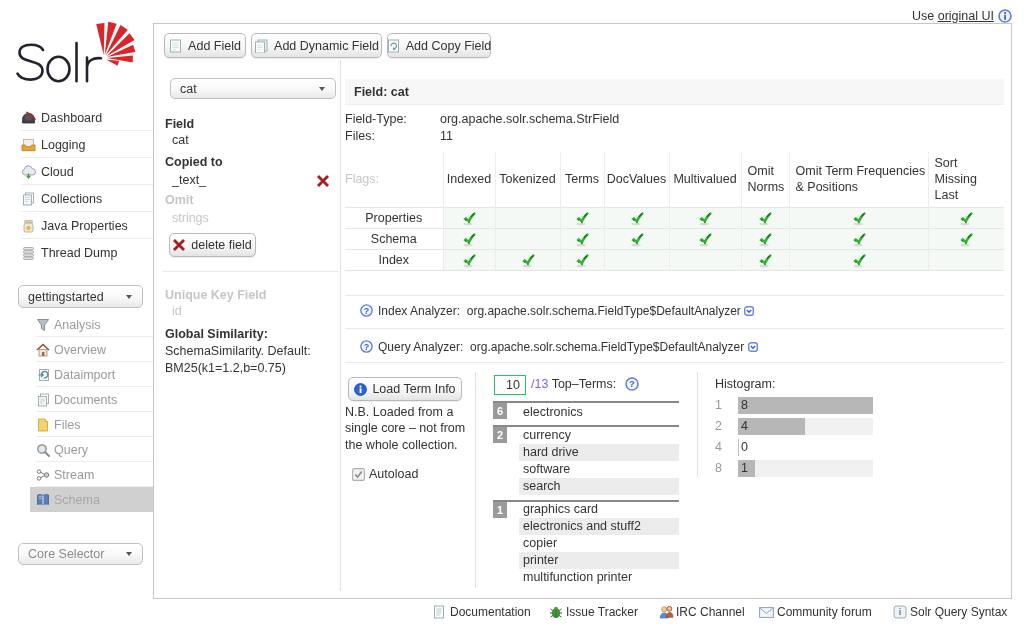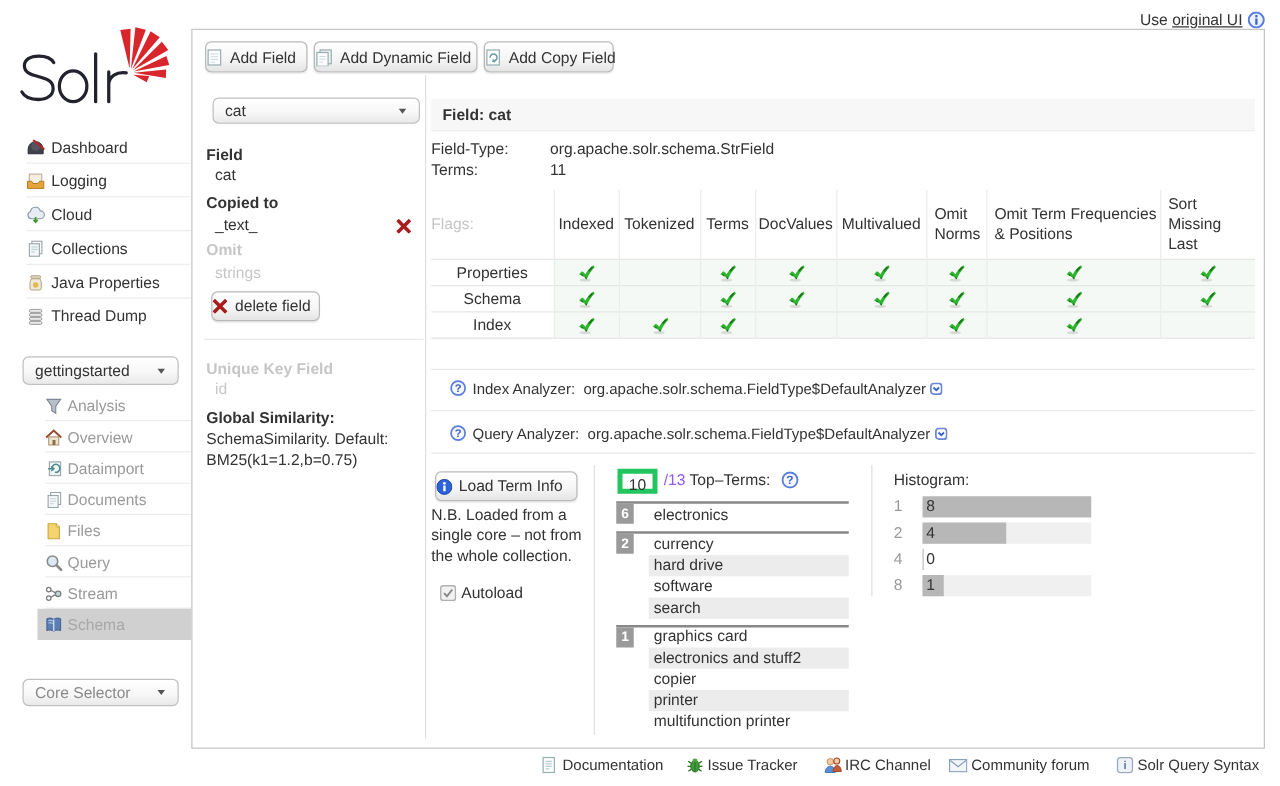--- a/index.html
+++ b/index.html
@@ -4,21 +4,21 @@
 <style>
 * { margin:0; padding:0; box-sizing:border-box; }
 html,body { width:1024px; height:629px; background:#fff; font-family:"Liberation Sans", sans-serif; color:#333; overflow:hidden; }
 .abs { position:absolute; }
 .t { font-size:12.5px; line-height:17px; white-space:nowrap; }
 .b { font-weight:bold; }
 .gray { color:#c6c6c6; }
 .btn {
   position:absolute; border:1px solid #b9b9b9; border-radius:5px;
   background:linear-gradient(to bottom,#ffffff 0%,#f5f5f5 60%,#e4e4e4 100%);
-  font-size:12.5px; color:#333; display:flex; align-items:center; 
+  font-size:12.5px; color:#333; display:flex; align-items:center; justify-content:center;
   box-shadow:0 1px 1px rgba(0,0,0,0.08);
 }
 .btn svg { margin-right:6px; flex:none; }
 .btn span { white-space:nowrap; }
 .sel {
   position:absolute; border:1px solid #c0c0c0; border-radius:5px;
   background:linear-gradient(to bottom,#ffffff 0%,#f8f8f8 55%,#e9e9e9 100%);
   font-size:12.5px; color:#333; display:flex; align-items:center;
   padding-left:9px;
 }
@@ -242,21 +242,21 @@
 <div class="abs t gray" style="left:172px; top:303px;">id</div>
 <div class="abs t b" style="left:165px; top:326px;">Global Similarity:</div>
 <div class="abs t" style="left:165px; top:343px;">SchemaSimilarity. Default:</div>
 <div class="abs t" style="left:165px; top:360px;">BM25(k1=1.2,b=0.75)</div>
 
 <div class="abs" style="left:345px; top:79px; width:659px; height:26px; background:#f7f7f7; border-bottom:1px solid #eee;"></div>
 <div class="abs t b" style="left:354px; top:84px;">Field: cat</div>
 
 <div class="abs t" style="left:345px; top:111px;">Field-Type:</div>
 <div class="abs t" style="left:440px; top:111px;">org.apache.solr.schema.StrField</div>
-<div class="abs t" style="left:345px; top:128px;">Terms:</div>
+<div class="abs t" style="left:345px; top:128px;">Files:</div>
 <div class="abs t" style="left:440px; top:128px;">11</div>
 
 <style>
 #flags { position:absolute; left:345px; top:152px; width:659px; border-collapse:collapse; table-layout:fixed; font-size:12.5px; color:#333; }
 #flags th, #flags td { font-weight:normal; padding:0; border-left:1px solid #ececec; }
 #flags th:first-child, #flags td:first-child { border-left:none; }
 #flags thead th { height:55px; vertical-align:middle; line-height:16px; }
 #flags thead th.lft { text-align:left; padding-left:6px; }
 #flags tbody td { height:21px; border-top:1px solid #e6e6e6; background:#f5f9f5; text-align:center; vertical-align:middle; }
 #flags tbody td svg { display:block; margin:2px auto 0; }
@@ -472,21 +472,21 @@
 <div class="abs t" style="left:345px; top:404px; line-height:16.3px; white-space:normal; width:125px;">N.B. Loaded from a single core – not from the whole collection.</div>
 <svg class="abs" style="left:352px; top:468px;" width="13" height="13" viewBox="0 0 13 13">
   <rect x="0.6" y="0.6" width="11.8" height="11.8" rx="2" fill="linear-gradient(#fff,#e8e8e8)" fill-opacity="1" style="fill:#f2f2f2" stroke="#b0b0b0" stroke-width="1.1"></rect>
   <path d="M3.2,6.5 L5.6,9 L9.8,3.6" fill="none" stroke="#8a8a8a" stroke-width="1.6"></path>
 </svg>
 <div class="abs t" style="left:369px; top:466px;">Autoload</div>
 
 <div class="vline" style="left:475px; top:372px; height:216px;"></div>
 <div class="vline" style="left:697px; top:372px; height:105px;"></div>
 
-<div class="abs" style="left:494px; top:375px; width:32px; height:20px; border:4px solid #22c55e; font-size:12.5px; text-align:right; padding:2px 5px 0 0; color:#333;">10</div>
+<div class="abs" style="left:494px; top:375px; width:32px; height:20px; border:1px solid #22c55e; font-size:12.5px; text-align:right; padding:2px 5px 0 0; color:#333;">10</div>
 <div class="abs t" style="left:531px; top:376px;"><span style="color:#8b5cf6;">/13</span> Top–Terms:</div>
 <svg class="abs" style="left:625px; top:377px;" width="14" height="14" viewBox="0 0 14 14">
   <circle cx="7" cy="7" r="6" fill="#f4f7fd" stroke="#5a7edc" stroke-width="1.5"></circle>
   <text x="7" y="10.4" font-size="9.5" font-weight="bold" fill="#3c62c8" text-anchor="middle" font-family="Liberation Sans">?</text>
 </svg>
 
 <style>
 .grpline { position:absolute; left:493px; width:186px; height:2px; background:#888; }
 .badge { position:absolute; left:493px; width:14px; height:16px; background:#9a9a9a; color:#fff; font-size:11px; font-weight:bold; text-align:center; line-height:16px; }
 .trow { position:absolute; left:519px; width:160px; height:17px; font-size:12.5px; color:#333; line-height:17px; padding-left:4px; }

